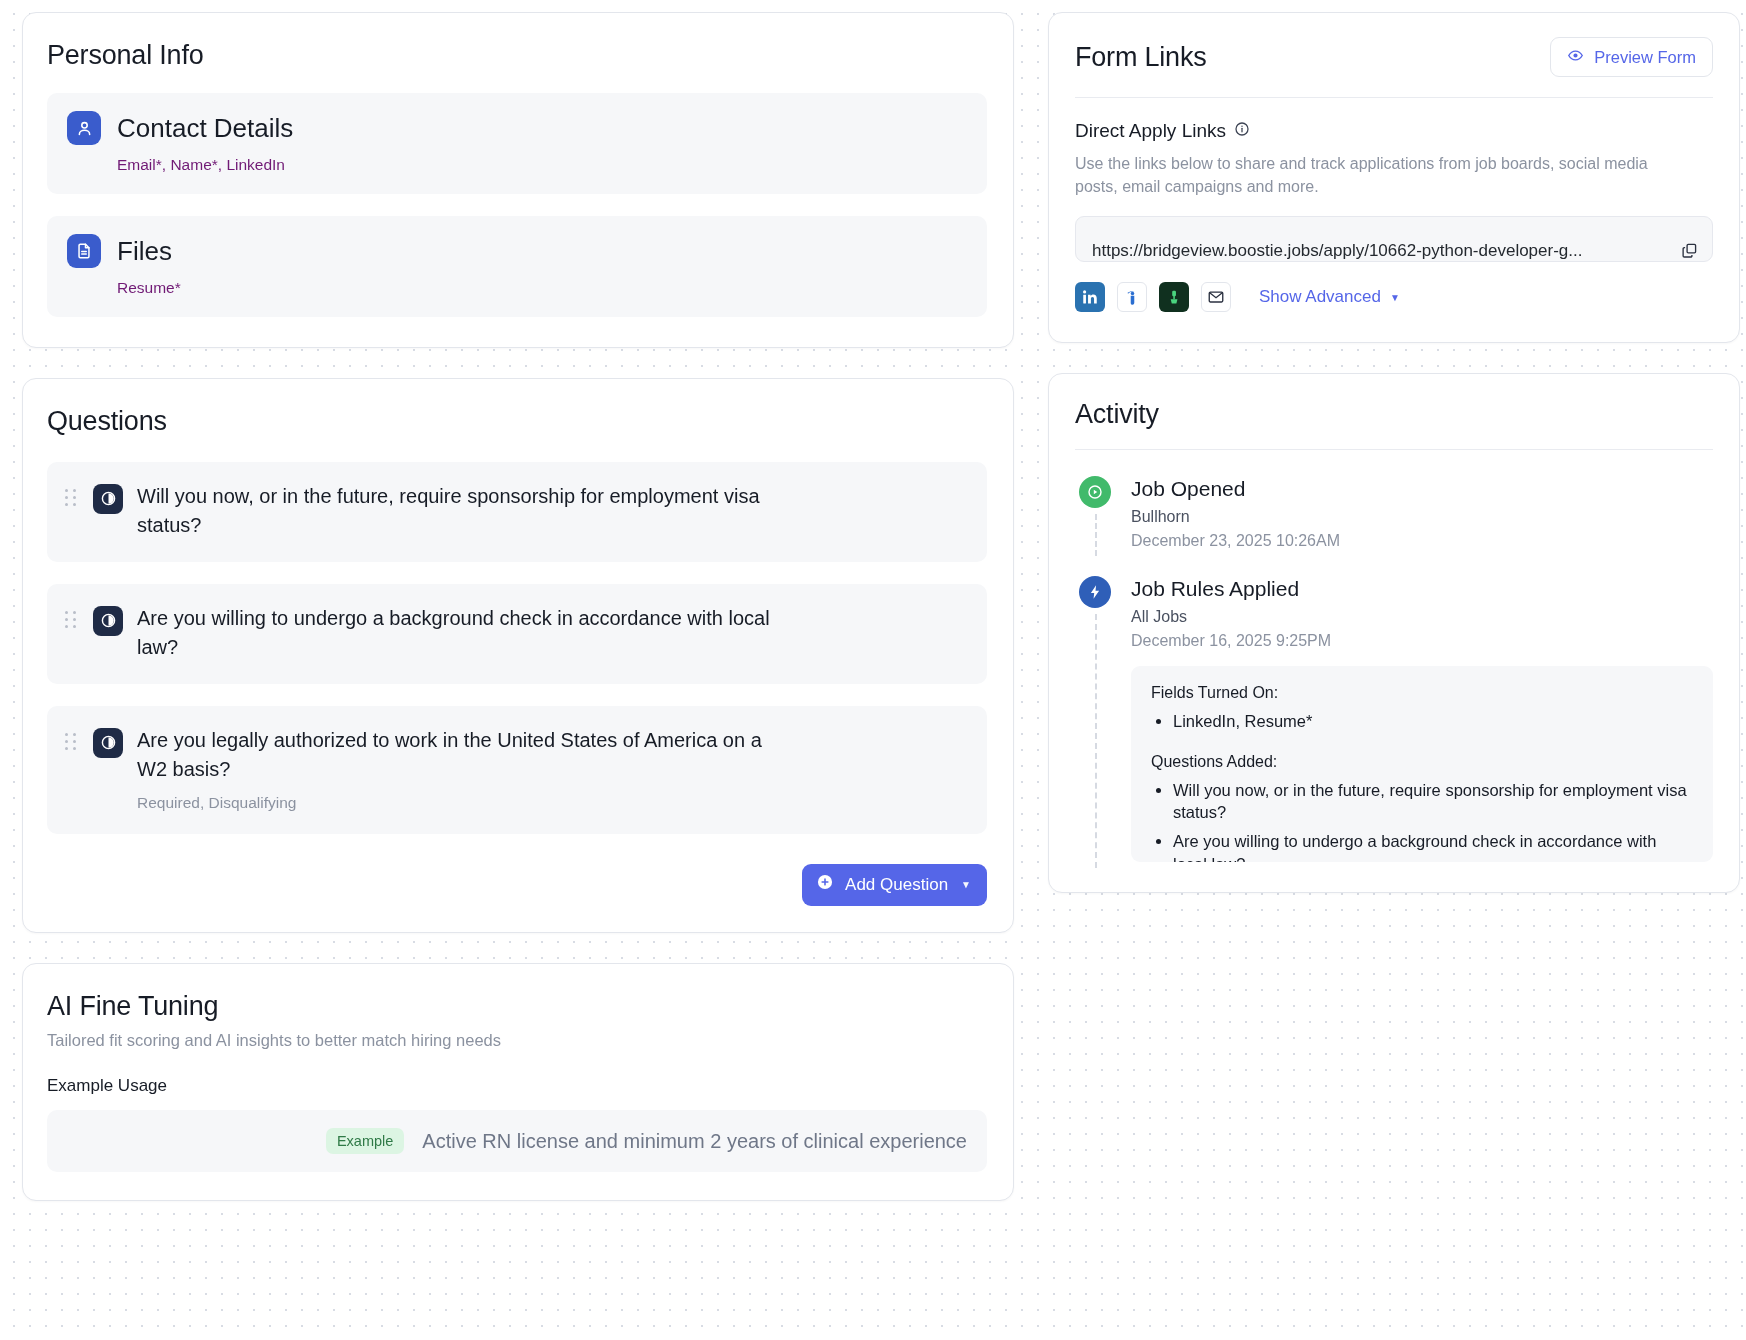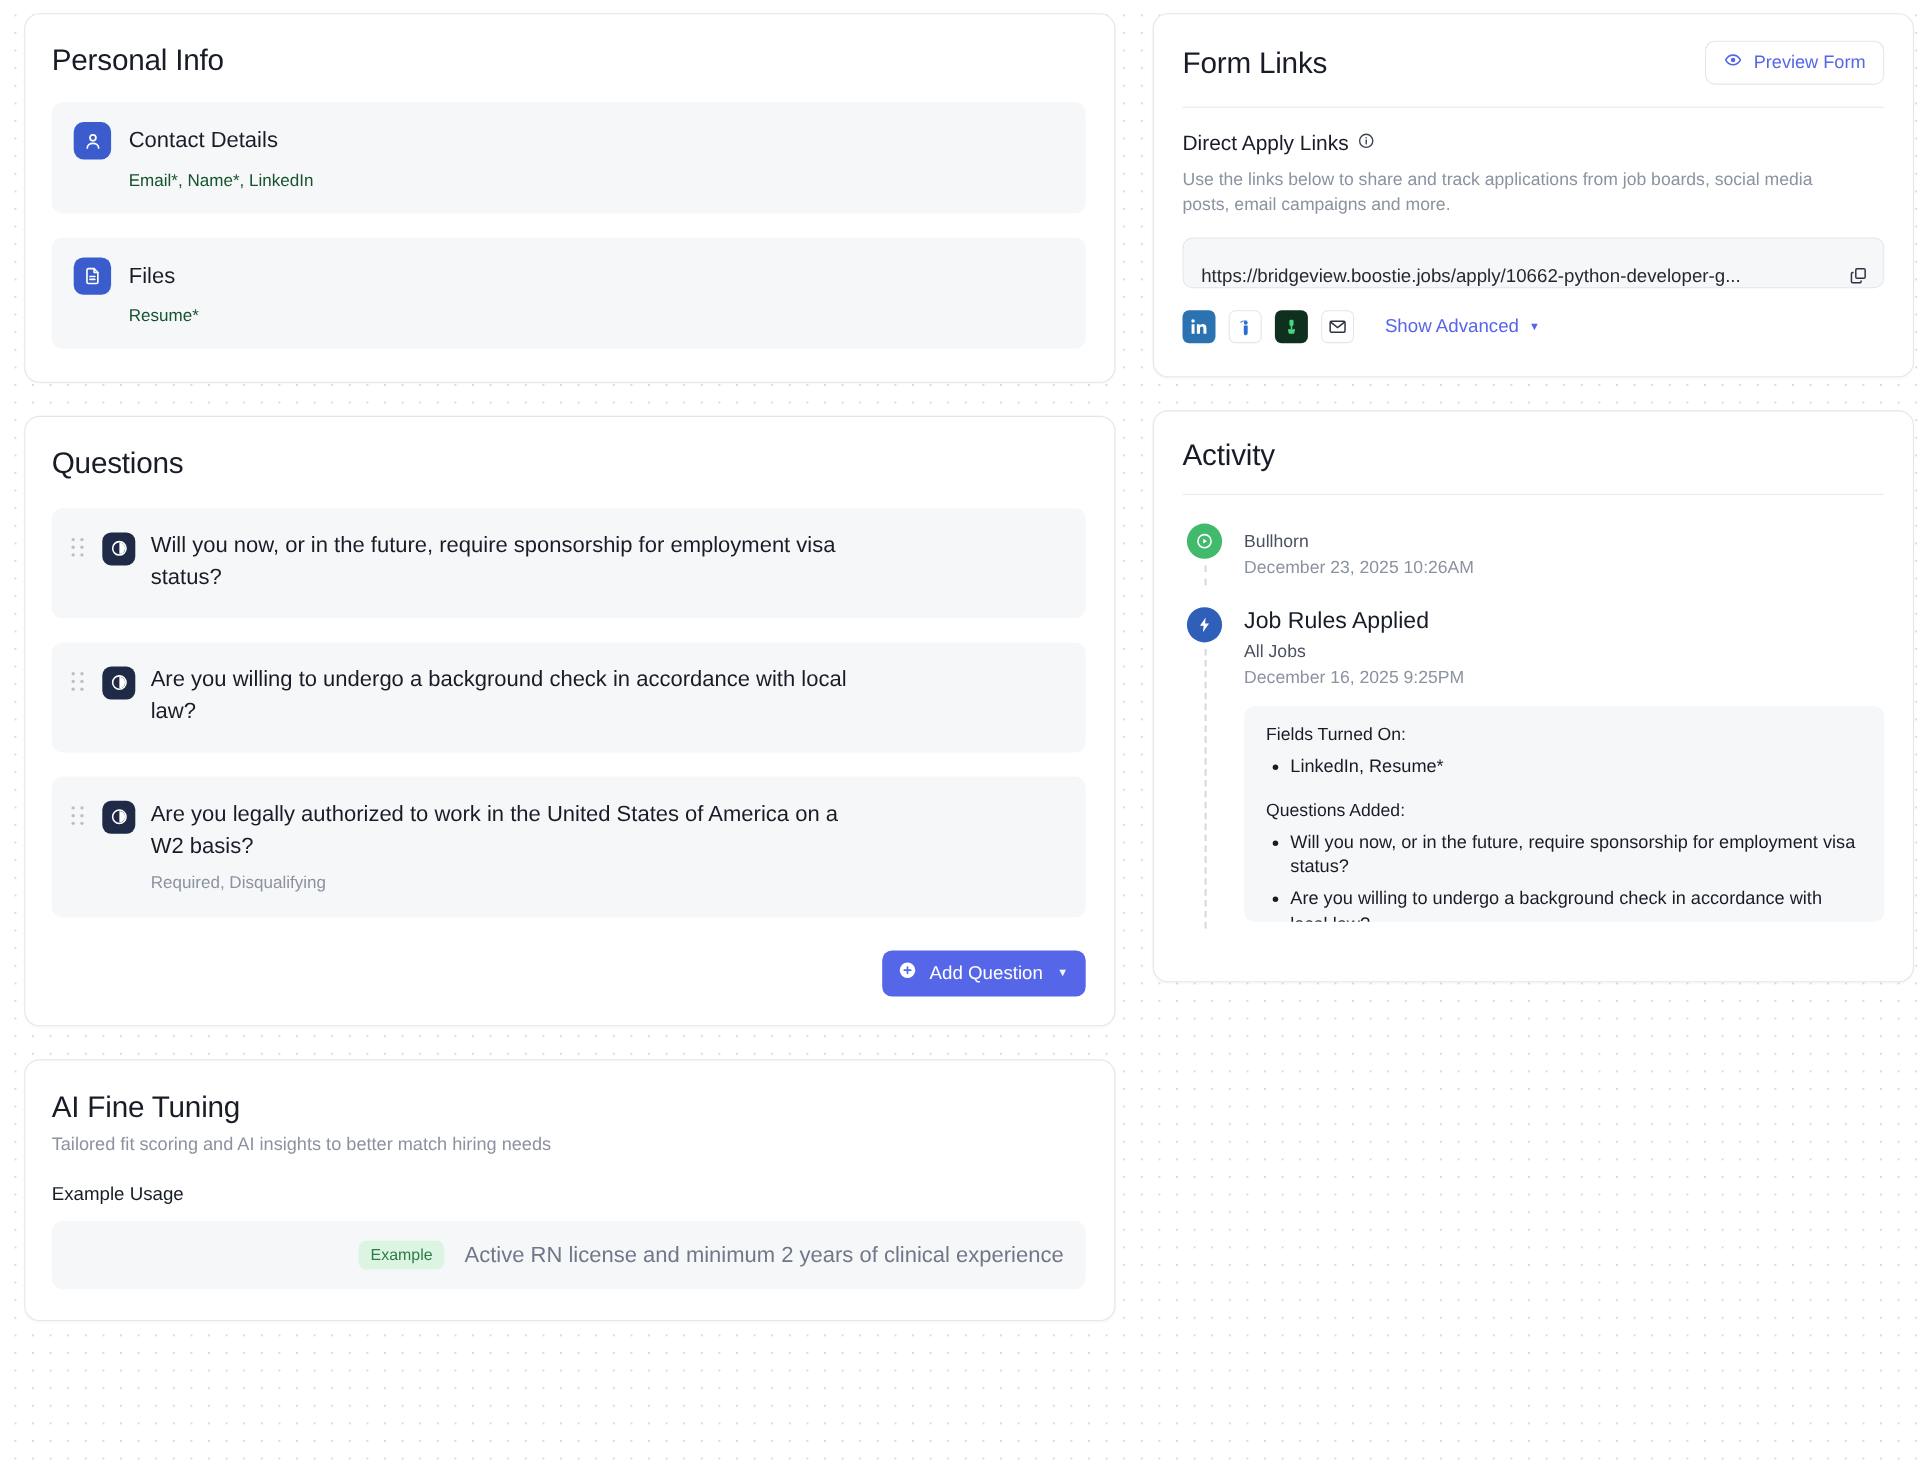--- a/index.html
+++ b/index.html
@@ -61,26 +61,26 @@
   .field-head { display: flex; align-items: center; gap: 16px; }
 
   .sq-icon {
     width: 34px; height: 34px;
     border-radius: 9px;
     display: flex; align-items: center; justify-content: center;
     flex: 0 0 34px;
   }
   .sq-icon svg { display: block; }
 
-  .field-label { font-size: 20px; color: #171c26; font-weight: 400; }
+  .field-label { font-size: 26px; color: #171c26; font-weight: 400; }
   .field-sub {
     margin-top: 11px;
     margin-left: 50px;
     font-size: 15.5px;
-    color: #14532d;
+    color: #701a75;
   }
 
   
   .card-questions { padding: 26px 26px 26px 24px; }
 
   .q-row {
     margin-top: 22px;
     background: #f6f7f9;
     border-radius: 10px;
     padding: 20px 22px 22px 18px;
@@ -515,20 +515,21 @@
           <div class="tl-rail">
             <span class="tl-dot green">
               <svg width="18" height="18" viewBox="0 0 24 24" fill="none" stroke="#ffffff" stroke-width="1.9">
                 <circle cx="12" cy="12" r="8"></circle>
                 <path d="M10.4 9.1 15 12l-4.6 2.9z" fill="#ffffff" stroke="none"></path>
               </svg>
             </span>
             <span class="tl-line"></span>
           </div>
           <div class="tl-body">
+            <div class="tl-title">Job Opened</div>
             <div class="tl-source">Bullhorn</div>
             <div class="tl-date">December 23, 2025 10:26AM</div>
           </div>
         </div>
 
         <div class="tl-item">
           <div class="tl-rail">
             <span class="tl-dot blue">
               <svg width="16" height="16" viewBox="0 0 24 24" fill="#ffffff">
                   <path d="M13.6 2 5.8 13.4h5L9.8 22l8.4-11.8h-5.4z"></path>

